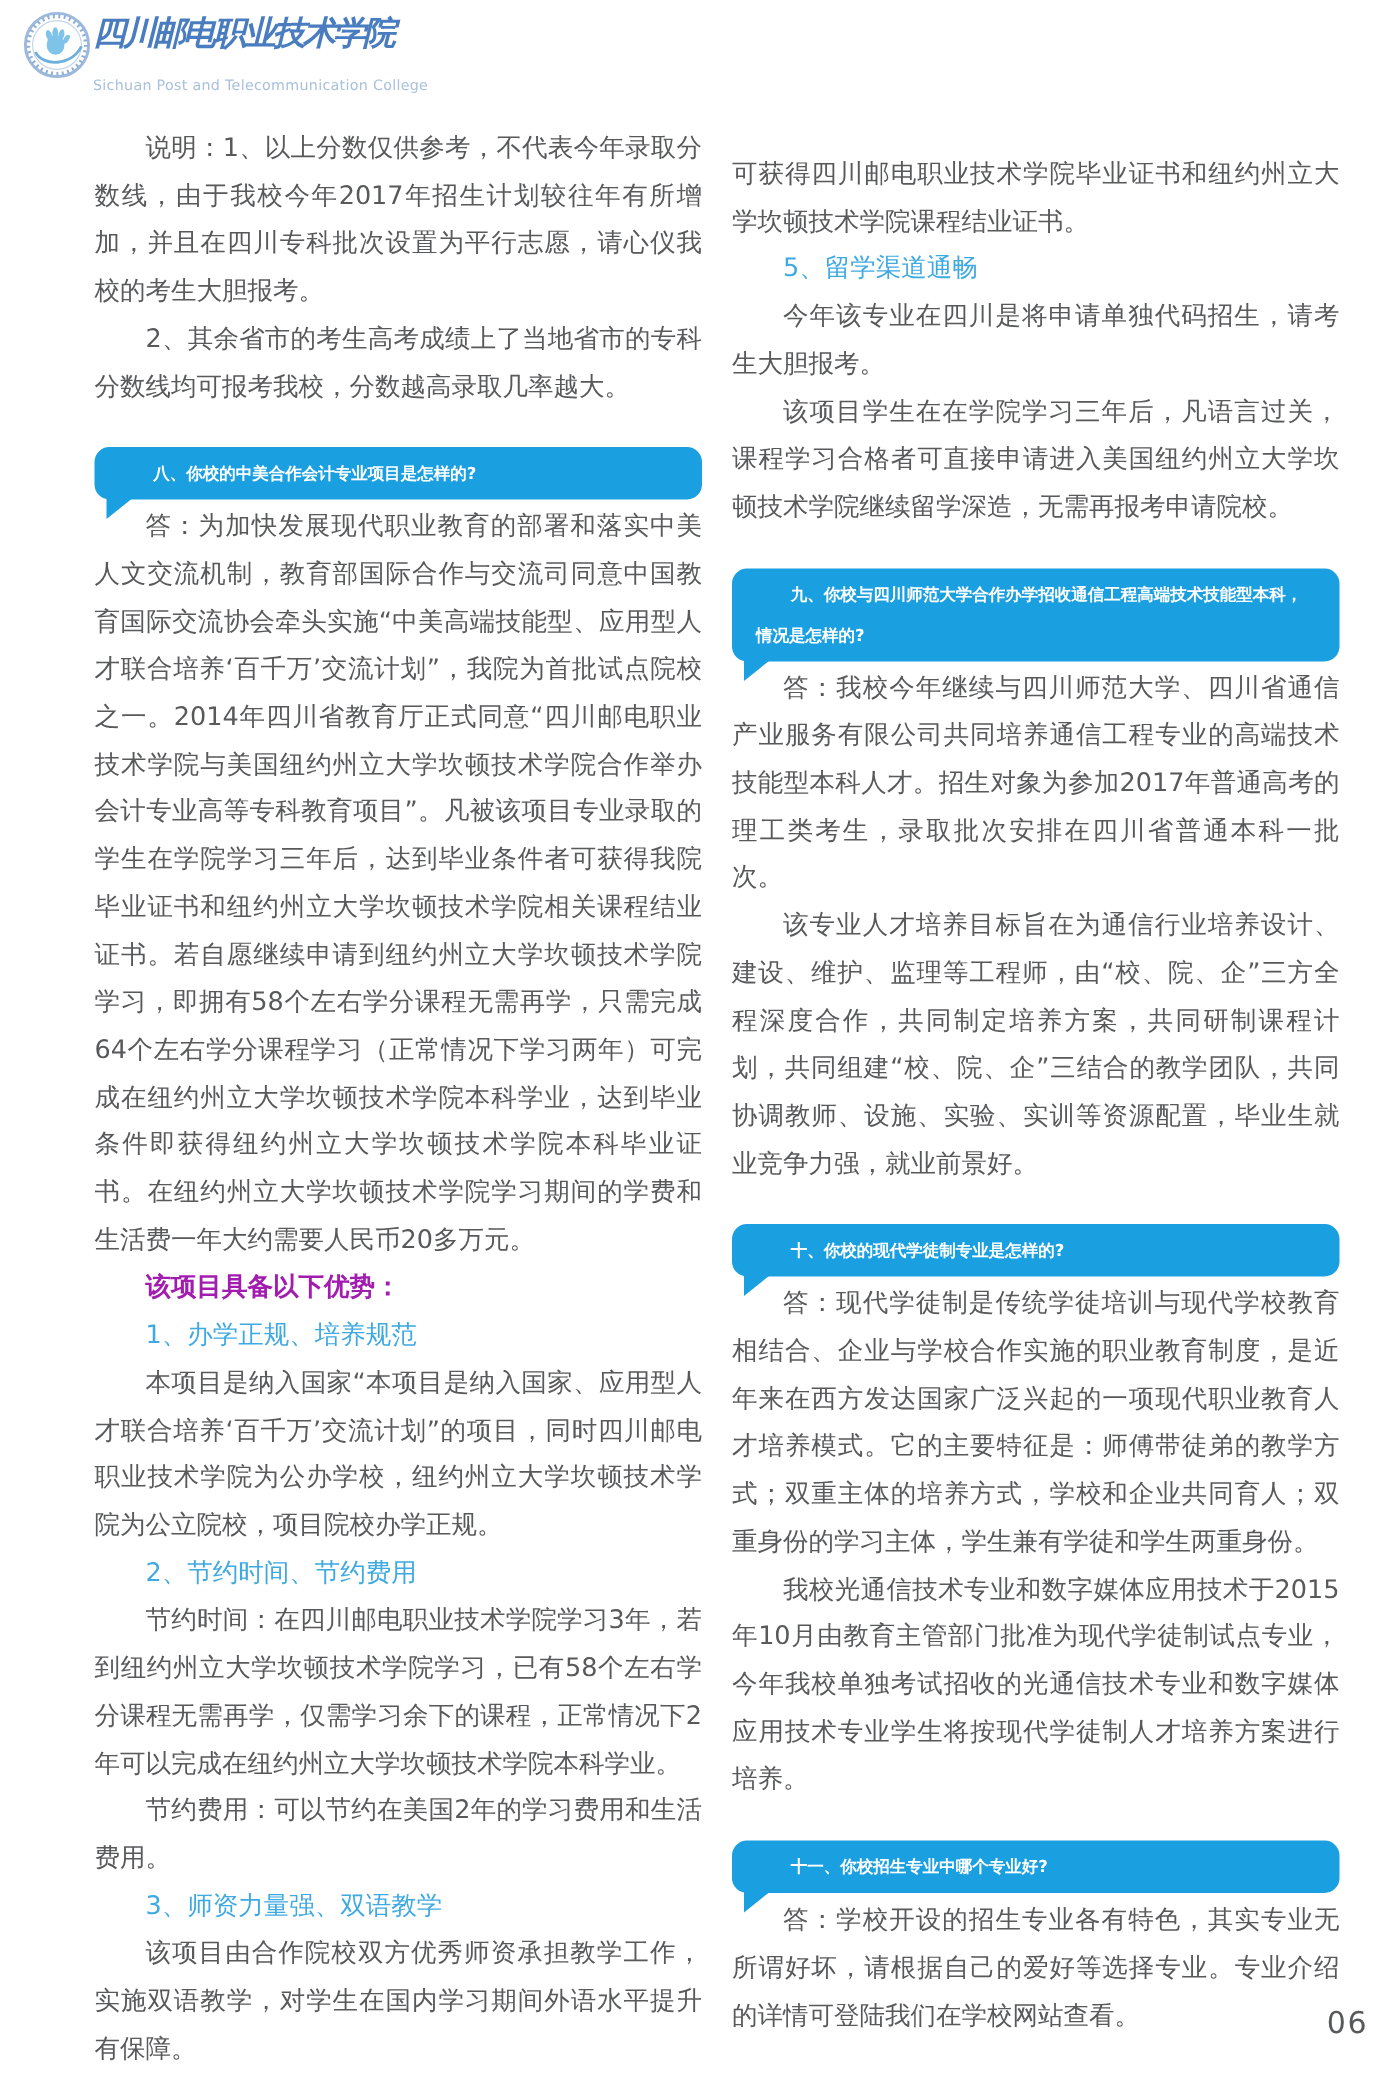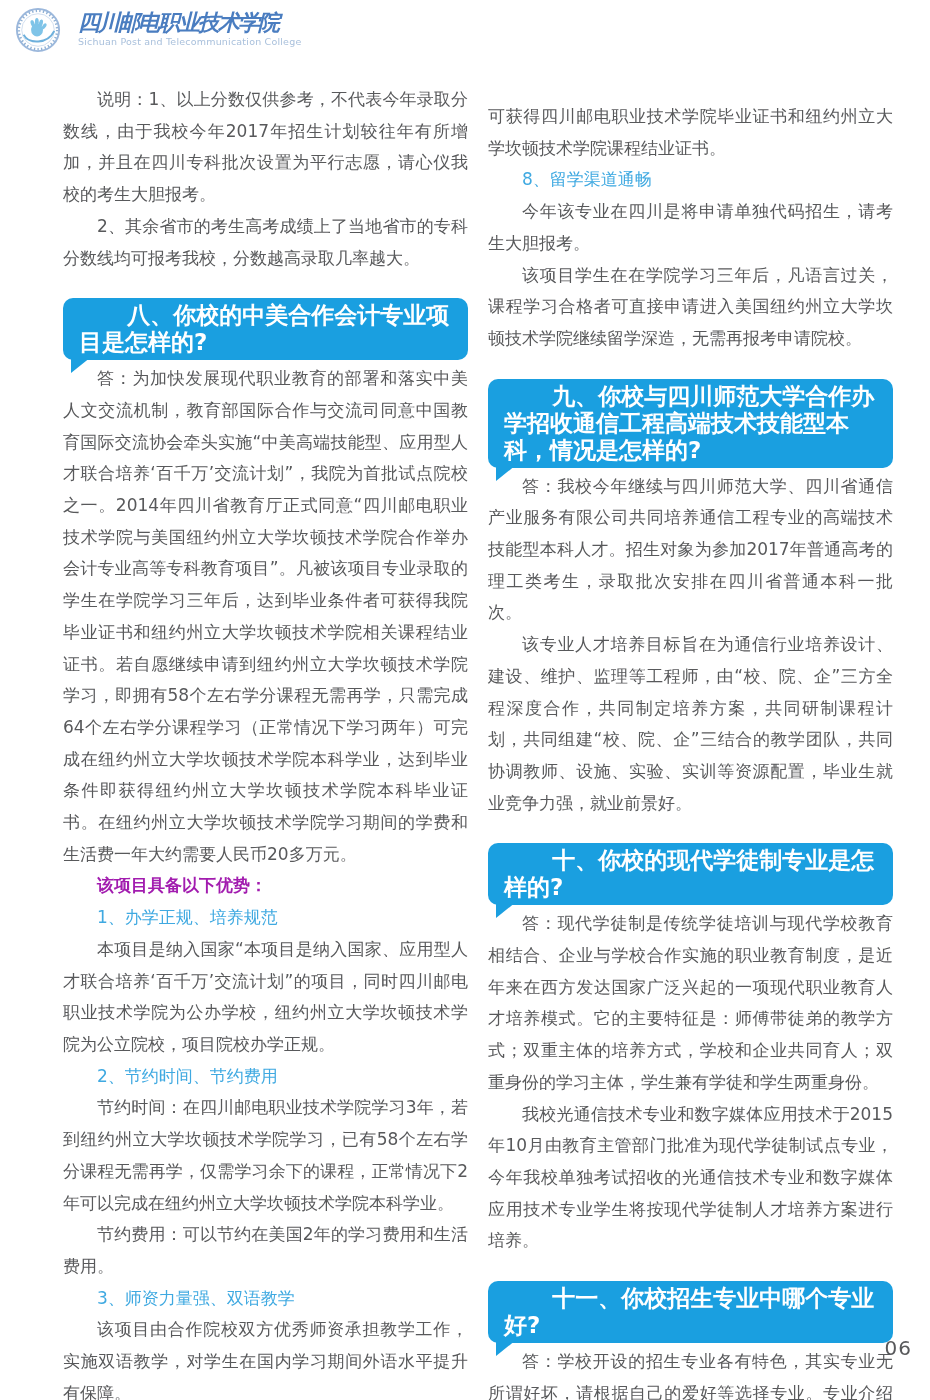--- a/index.html
+++ b/index.html
@@ -8,32 +8,32 @@
     background:#ffffff;
     font-family:"DejaVu Sans","Liberation Sans",sans-serif;
     position:relative;
     overflow:hidden;
     color:#58595b;
   }
 
   
   .header {
     position:absolute; top:7px; left:15px;
-    display:flex; align-items:flex-start; gap:17px;
+    display:flex; align-items:flex-start; gap:1px;
   }
   .emblem { width:46px; height:46px; flex:0 0 auto; }
   .logo-text { display:flex; flex-direction:column; padding-top:3px; }
   .logo-title {
     font-family:"DejaVu Serif","Liberation Serif",serif;
     font-weight:bold; font-style:italic;
     font-size:22px; line-height:24px;
     color:#4a7dc0; letter-spacing:-2px;
   }
   .logo-subtitle {
-    font-size:9.5px; line-height:12px; margin-top:2px;
+    font-size:9.5px; line-height:12px; margin-top:18px;
     color:#a9c0dc; letter-spacing:0.2px;
     font-style:normal;
   }
 
   
   .columns {
     position:absolute; top:84px; left:63px; width:830px;
     display:flex; gap:20px;
   }
   .col {
@@ -47,21 +47,21 @@
   .para.no-indent { text-indent:0;margin-top:17px; }
   .bold-blue { color:#a21caf; font-weight:bold; text-indent:2em; }
   .subhead { color:#3fa9e1; text-indent:2em; }
 
   
   .bubble {
     position:relative;
     background:#1a9fe0;
     color:#ffffff;
     font-weight:bold;
-    font-size:23px;
+    font-size:11px;
     line-height:27px;
     border-radius:10px;
     padding:4px 16px;
     text-indent:2.1em;
     text-align:left;
     margin:24px 0 3px 0;
   }
   .bubble::after {
     content:"";
     position:absolute;
@@ -119,21 +119,21 @@
     <p class="para">节约费用：可以节约在美国2年的学习费用和生活费用。</p>
 
     <p class="subhead">3、师资力量强、双语教学</p>
     <p class="para">该项目由合作院校双方优秀师资承担教学工作，实施双语教学，对学生在国内学习期间外语水平提升有保障。</p>
 
   </div>
 
   <div class="col">
     <p class="para no-indent">可获得四川邮电职业技术学院毕业证书和纽约州立大学坎顿技术学院课程结业证书。</p>
 
-    <p class="subhead">8、留学渠道通畅</p>
+    <p class="subhead">5、留学渠道通畅</p>
     <p class="para">今年该专业在四川是将申请单独代码招生，请考生大胆报考。</p>
     <p class="para">该项目学生在在学院学习三年后，凡语言过关，课程学习合格者可直接申请进入美国纽约州立大学坎顿技术学院继续留学深造，无需再报考申请院校。</p>
 
     <div class="bubble">九、你校与四川师范大学合作办学招收通信工程高端技术技能型本科，情况是怎样的?</div>
     <p class="para">答：我校今年继续与四川师范大学、四川省通信产业服务有限公司共同培养通信工程专业的高端技术技能型本科人才。招生对象为参加2017年普通高考的理工类考生，录取批次安排在四川省普通本科一批次。</p>
     <p class="para">该专业人才培养目标旨在为通信行业培养设计、建设、维护、监理等工程师，由“校、院、企”三方全程深度合作，共同制定培养方案，共同研制课程计划，共同组建“校、院、企”三结合的教学团队，共同协调教师、设施、实验、实训等资源配置，毕业生就业竞争力强，就业前景好。</p>
 
     <div class="bubble">十、你校的现代学徒制专业是怎样的?</div>
     <p class="para">答：现代学徒制是传统学徒培训与现代学校教育相结合、企业与学校合作实施的职业教育制度，是近年来在西方发达国家广泛兴起的一项现代职业教育人才培养模式。它的主要特征是：师傅带徒弟的教学方式；双重主体的培养方式，学校和企业共同育人；双重身份的学习主体，学生兼有学徒和学生两重身份。</p>
     <p class="para">我校光通信技术专业和数字媒体应用技术于2015年10月由教育主管部门批准为现代学徒制试点专业，今年我校单独考试招收的光通信技术专业和数字媒体应用技术专业学生将按现代学徒制人才培养方案进行培养。</p>

